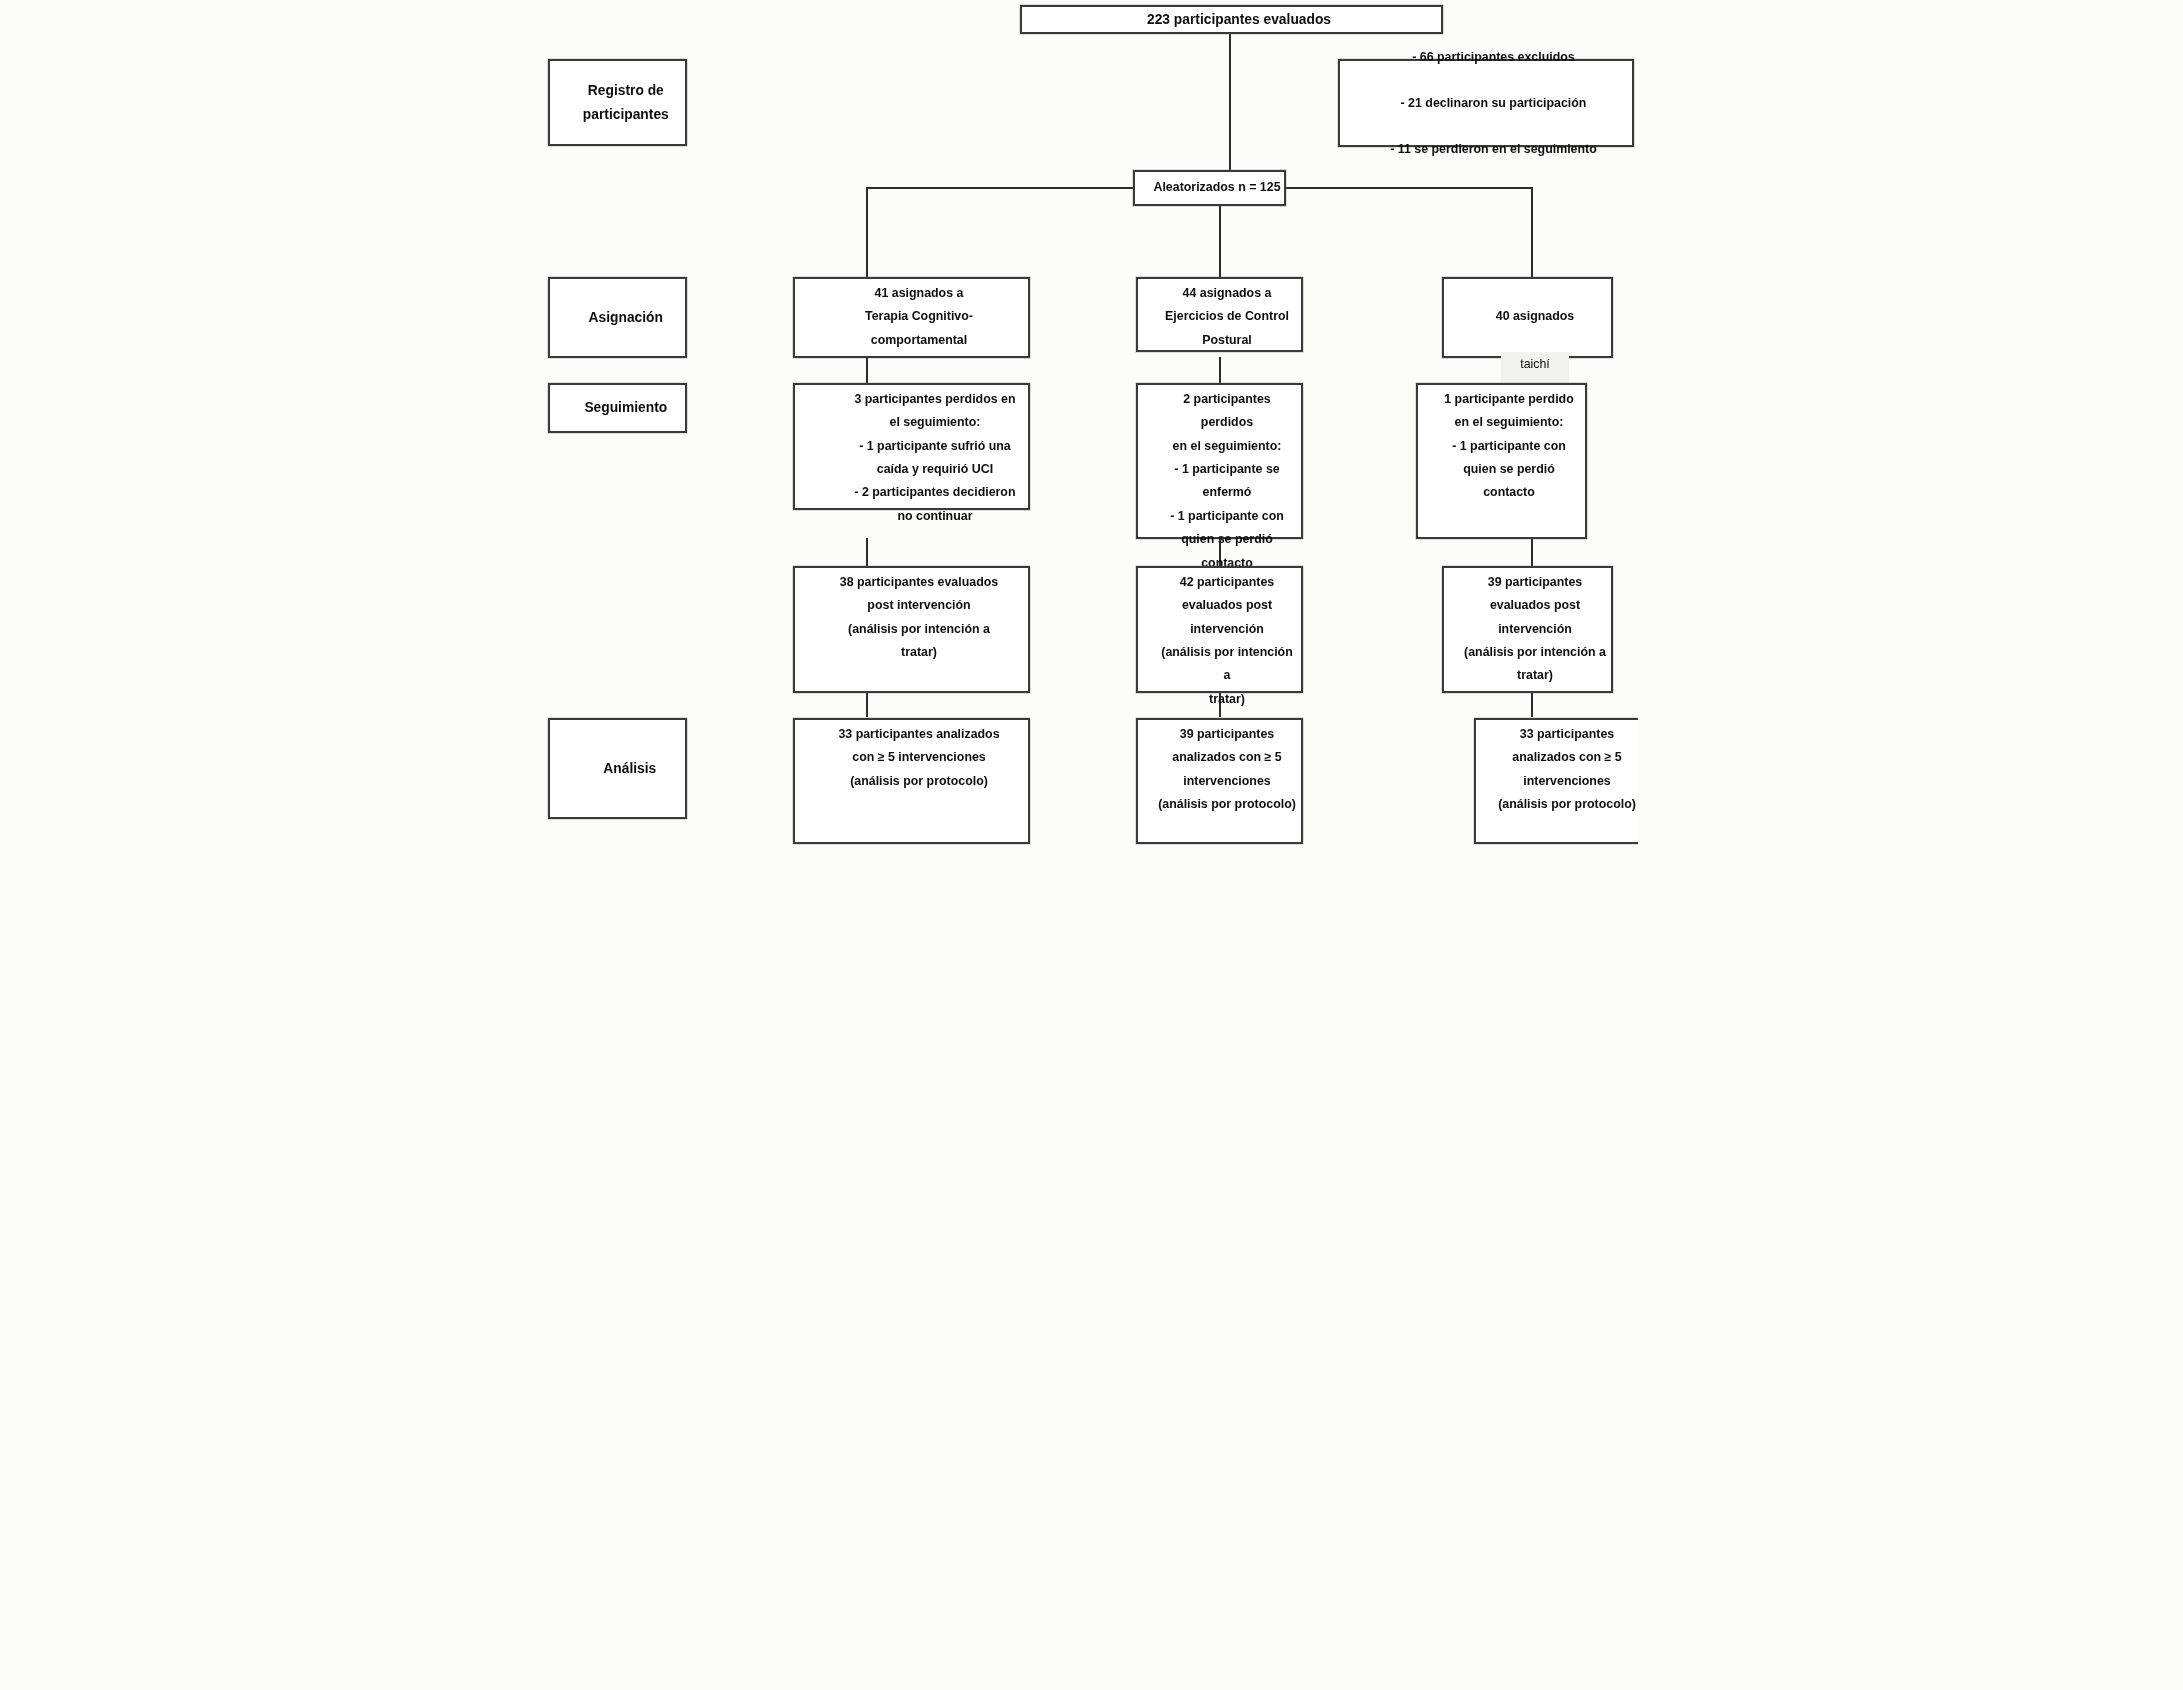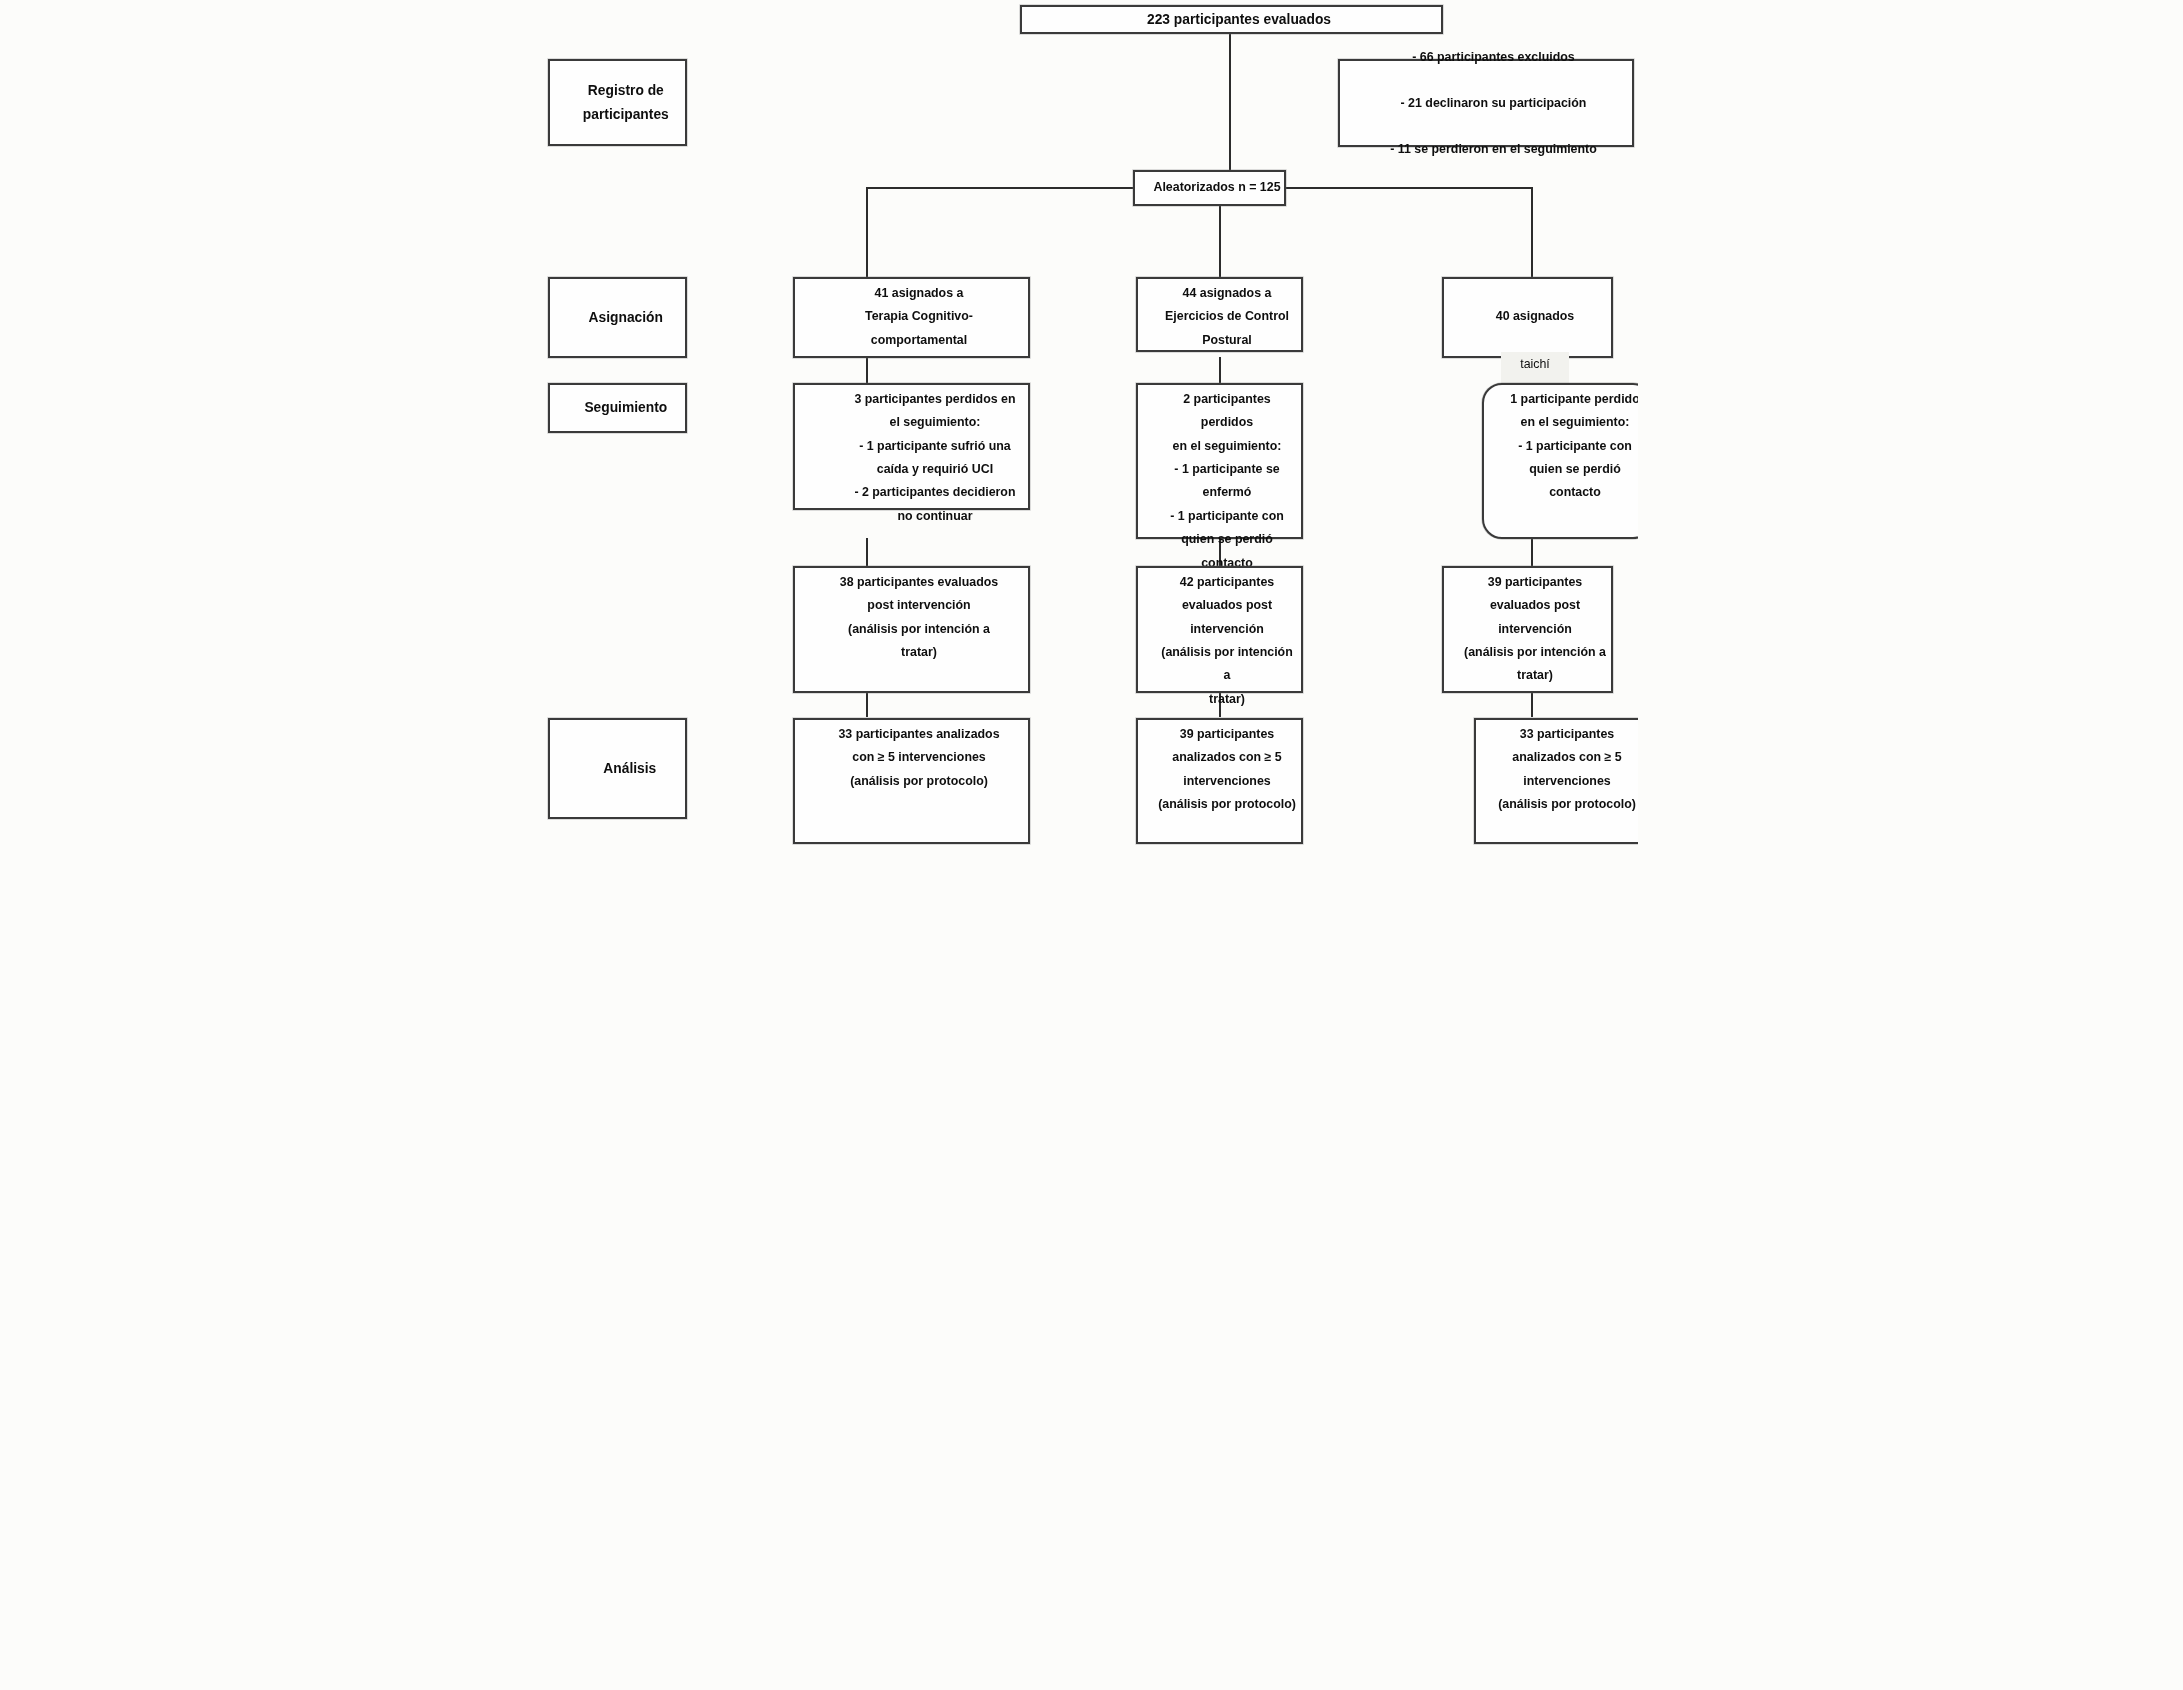--- a/index.html
+++ b/index.html
@@ -100,21 +100,21 @@
 no continuar</div>
   </div>
   <div class="box col-box" style="left:590px;top:383px;width:167px;height:156px;">
     <div class="txt">2 participantes perdidos
 en el seguimiento:
 - 1 participante se
 enfermó
 - 1 participante con
 quien se perdió contacto</div>
   </div>
-  <div class="box col-box" style="left:936px;top:383px;width:171px;height:156px;border-radius:20px;">
+  <div class="box col-box" style="left:870px;top:383px;width:171px;height:156px;">
     <div class="txt">1 participante perdido
 en el seguimiento:
 - 1 participante con
 quien se perdió
 contacto</div>
   </div>
 
   <div class="box col-box" style="left:247px;top:566px;width:237px;height:127px;">
     <div class="txt">38 participantes evaluados
 post intervención

